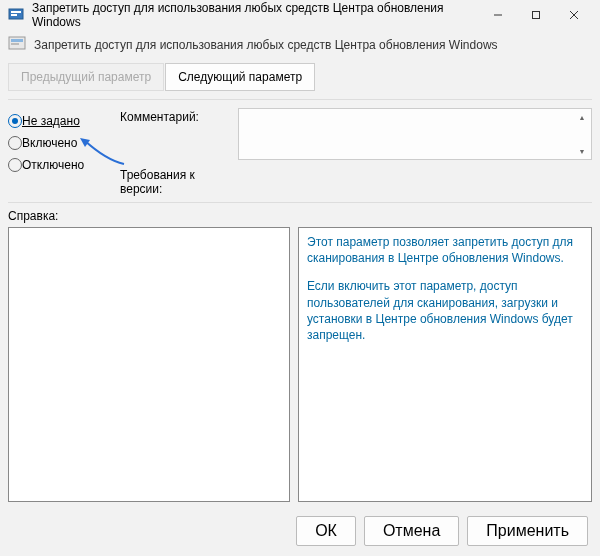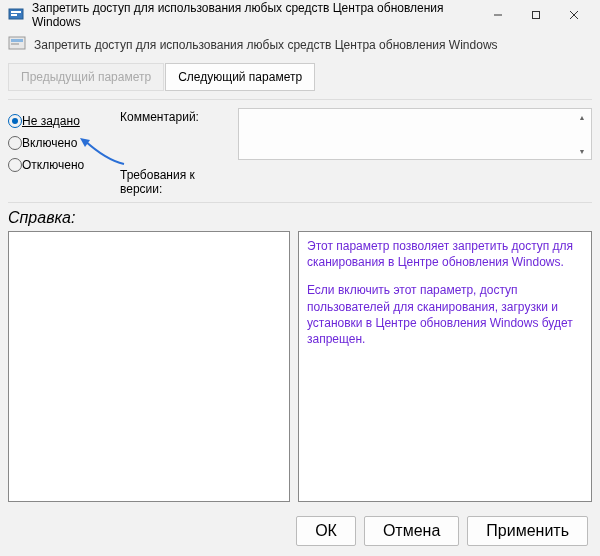--- a/index.html
+++ b/index.html
@@ -37,26 +37,26 @@
     .spin-up, .spin-down { position: absolute; right: 2px; width: 14px; height: 12px; display: flex; align-items: center; justify-content: center; color: #666; font-size: 7px; }
     .spin-up { top: 2px; }
     .spin-down { bottom: 2px; }
     .req-box { flex: 1; background: #ebebeb; height: 32px; display: flex; align-items: center; padding-left: 6px; font-size: 12px; color: #666; position: relative;}
     .req-label-cell { width: 108px; }
 
     .divider2 { height: 1px; background: #ddd; margin: 6px 8px; }
 
     .panels-header { display: flex; padding: 0 8px; }
     .panels-header .ph-left { width: 290px; font-size: 12px; }
-    .panels-header .ph-right { flex: 1; font-size: 16px; font-style: italic; }
+    .panels-header .ph-right { flex: 1; font-size: 12px; }
 
     .panels { display: flex; gap: 8px; padding: 4px 8px; flex: 1; min-height: 0; }
     .panel { border: 1px solid #888; background: #fff; overflow: auto; }
     .panel.left { width: 282px; }
-    .panel.right { flex: 1; padding: 6px 8px; font-size: 12px; color: #6d28d9; }
+    .panel.right { flex: 1; padding: 6px 8px; font-size: 12px; color: #0369a1; }
     .panel.right p { margin-bottom: 12px; line-height: 1.35; }
 
     .footer { display: flex; justify-content: flex-end; gap: 8px; padding: 10px 12px; }
     .footer-btn { background: #fdfdfd; border: 1px solid #bbb; padding: 5px 18px; font-size: 16px; cursor: pointer; border-radius: 2px; }
   </style>
 </head>
 <body>
 
 <div class="titlebar">
   <span class="app-icon">

